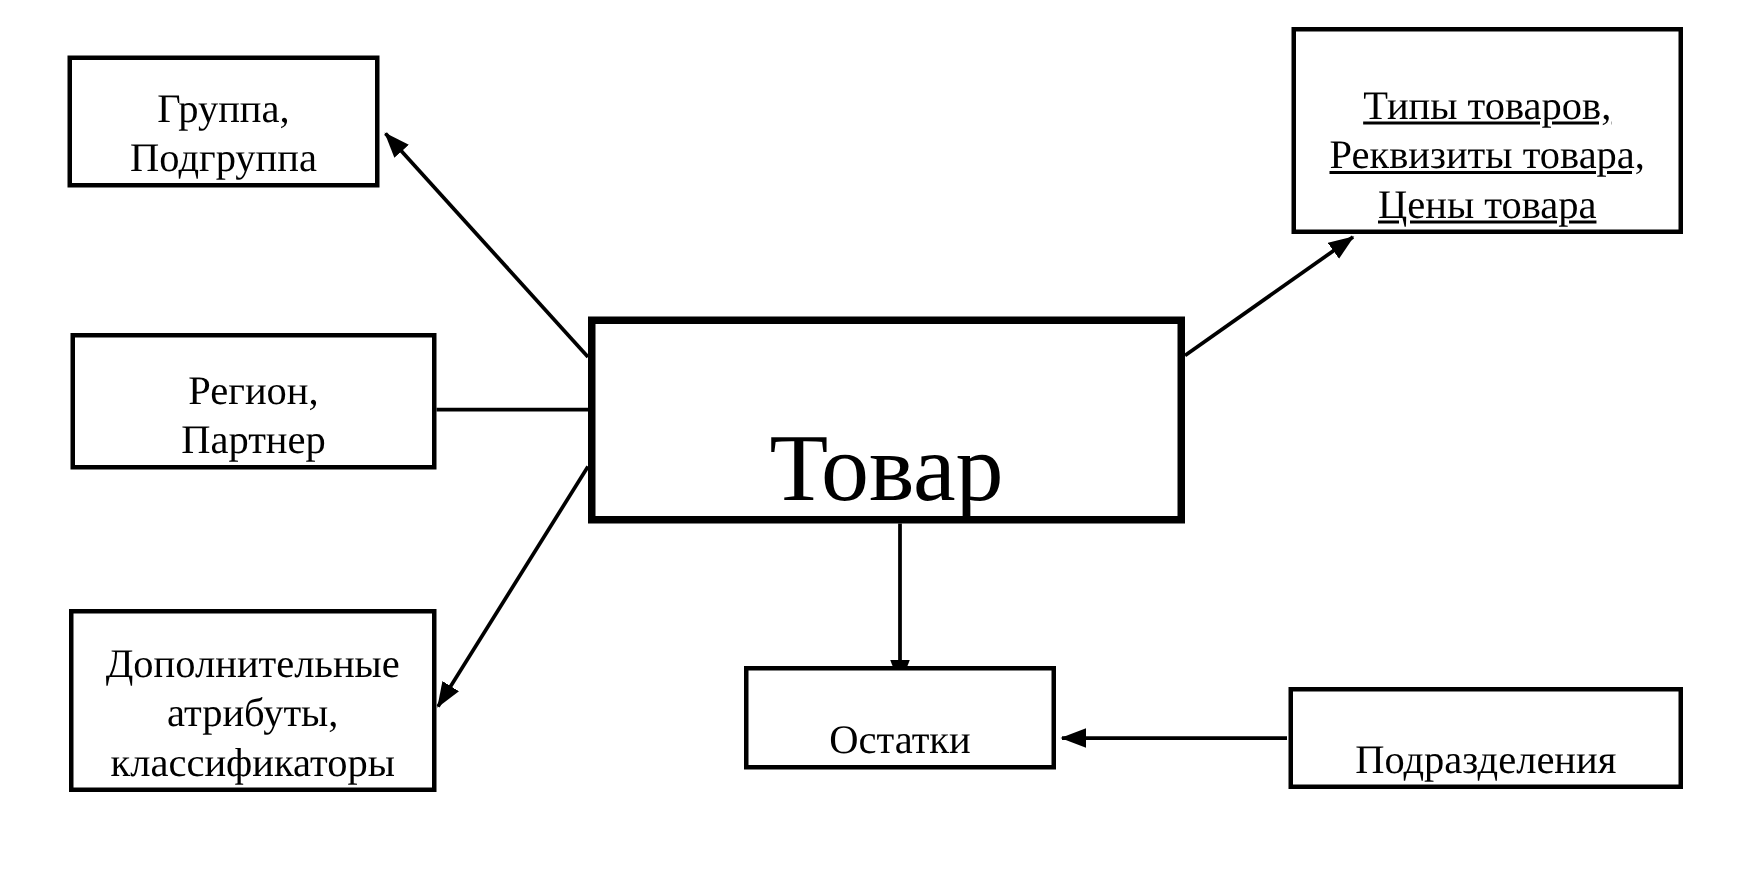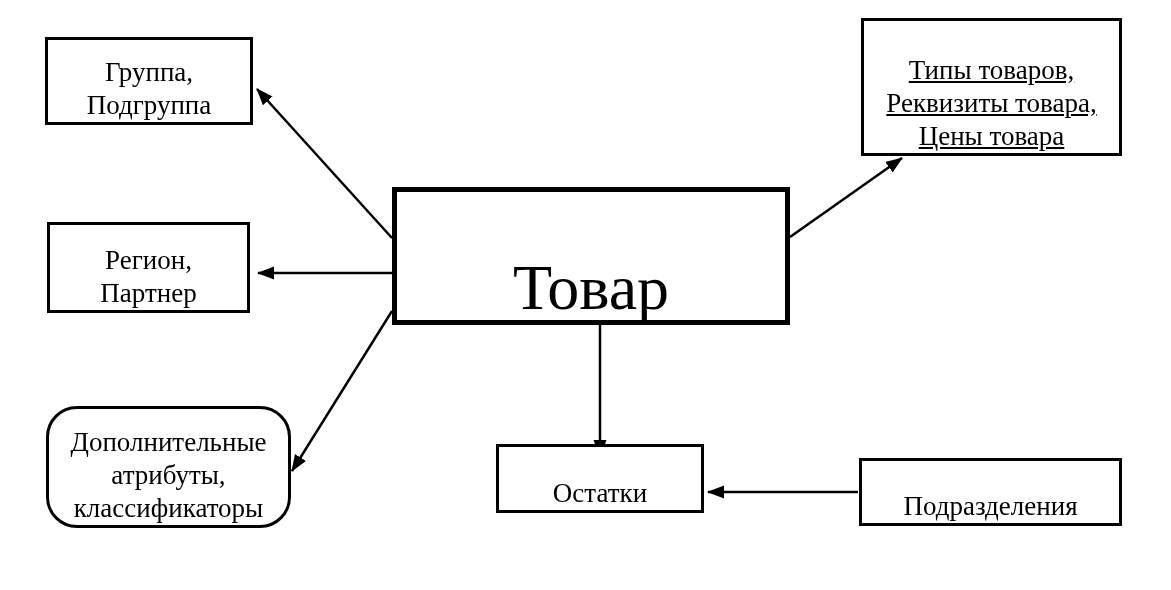--- a/index.html
+++ b/index.html
@@ -32,24 +32,25 @@
     justify-content: center;
     text-align: center;
     white-space: pre-line;
     font-size: 27px;
     line-height: 1.22;
   }
   .node--center {
     border-width: 5px;
     font-size: 64px;
     line-height: 1;
+    margin-top: 24px;
   }
   .node--group        { left: 45px;  top: 37px;  width: 208px; height: 88px;  }
-  .node--region       { left: 47px;  top: 222px; width: 203px; height: 91px;  }
-  .node--attributes   { left: 46px;  top: 406px; width: 245px; height: 122px; border-radius: 31px; }
+  .node--region       { left: 47px;  top: 222px; width: 244px; height: 91px;  }
+  .node--attributes   { left: 46px;  top: 406px; width: 245px; height: 122px; }
   .node--product      { left: 392px; top: 187px; width: 398px; height: 138px; }
   .node--types        { left: 861px; top: 18px;  width: 261px; height: 138px; text-decoration: underline; }
   .node--stock        { left: 496px; top: 444px; width: 208px; height: 69px;  }
   .node--departments  { left: 859px; top: 458px; width: 263px; height: 68px;  }
 </style>
 </head>
 <body>
 
 <div class="canvas">
 

